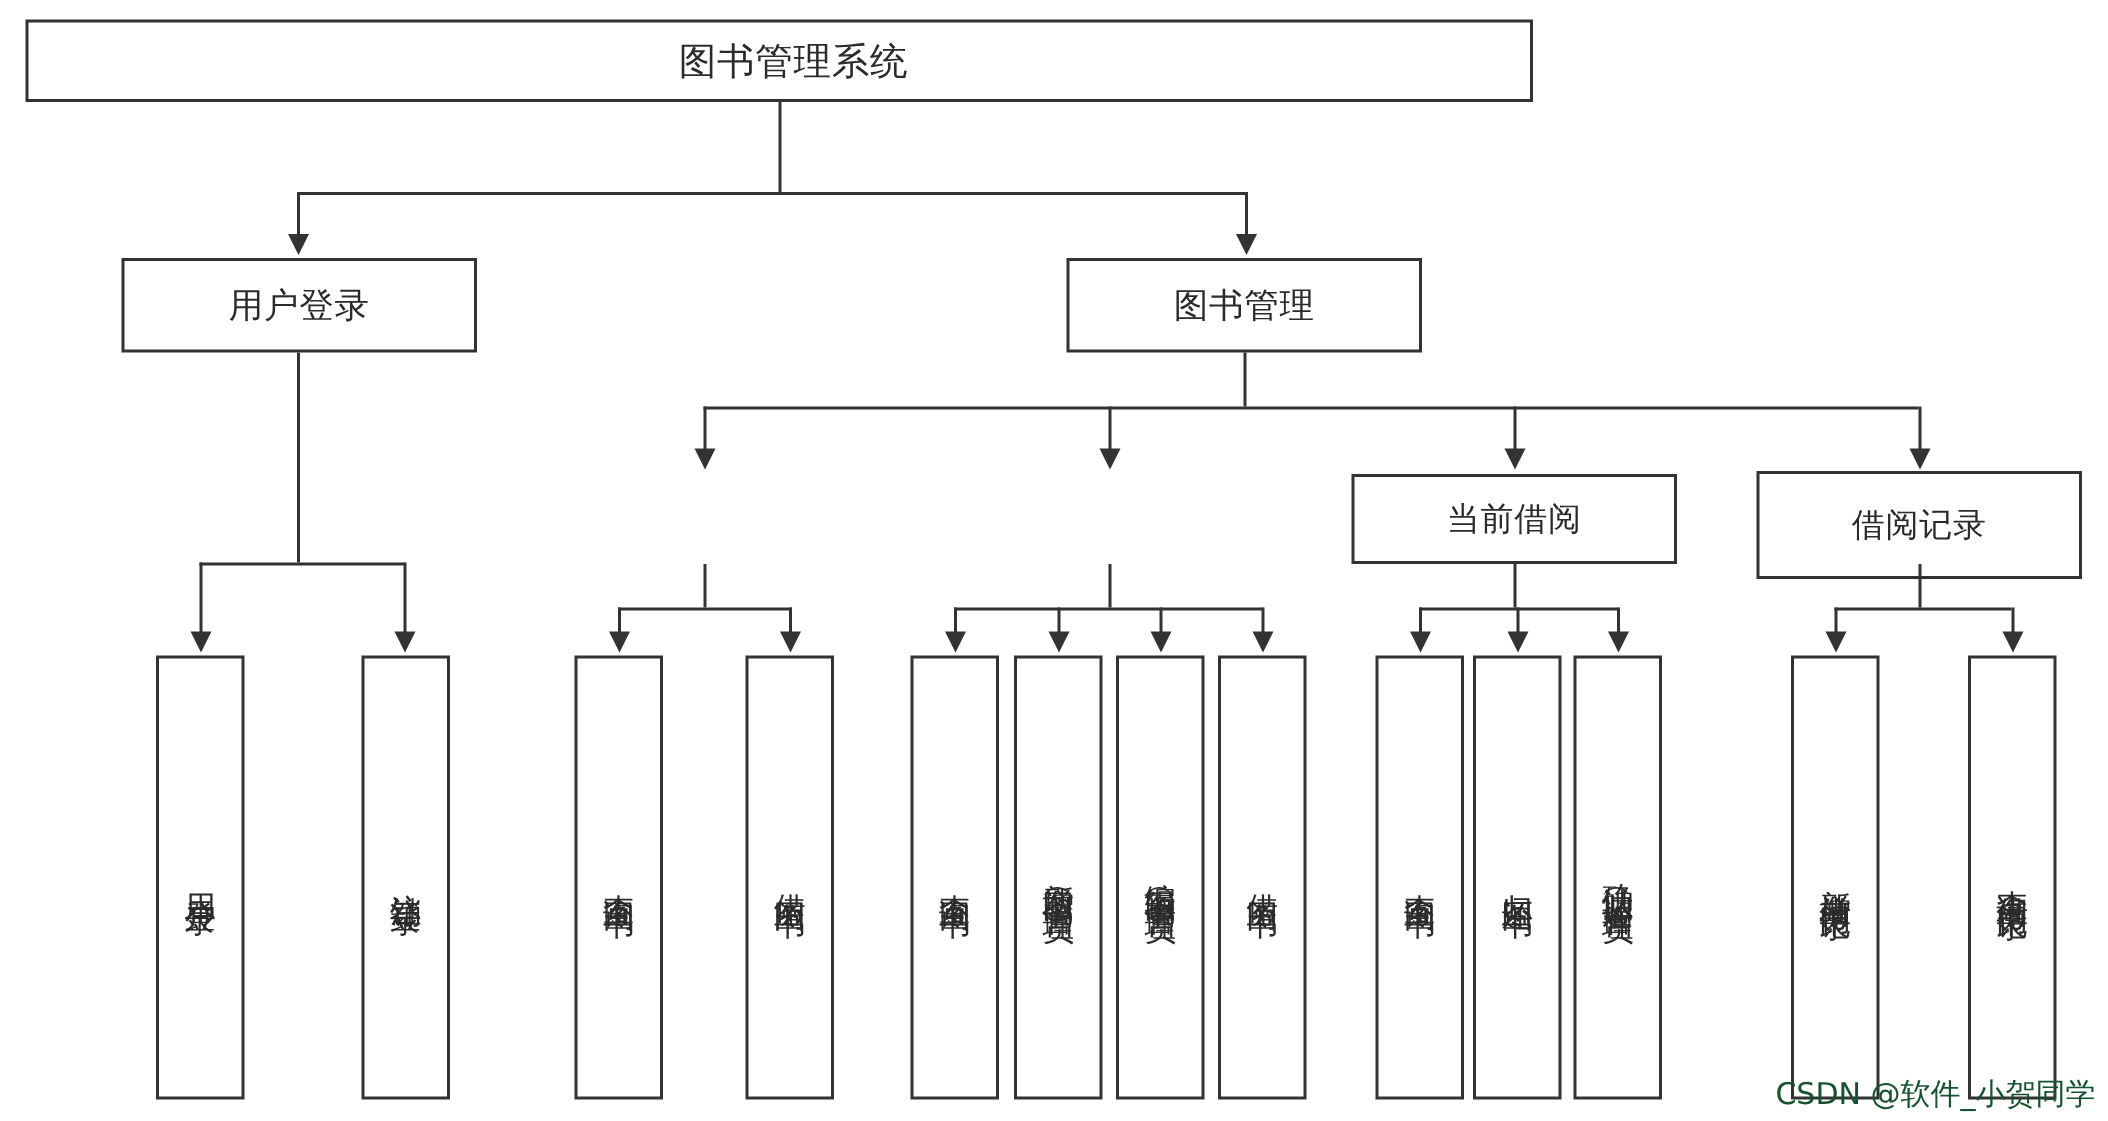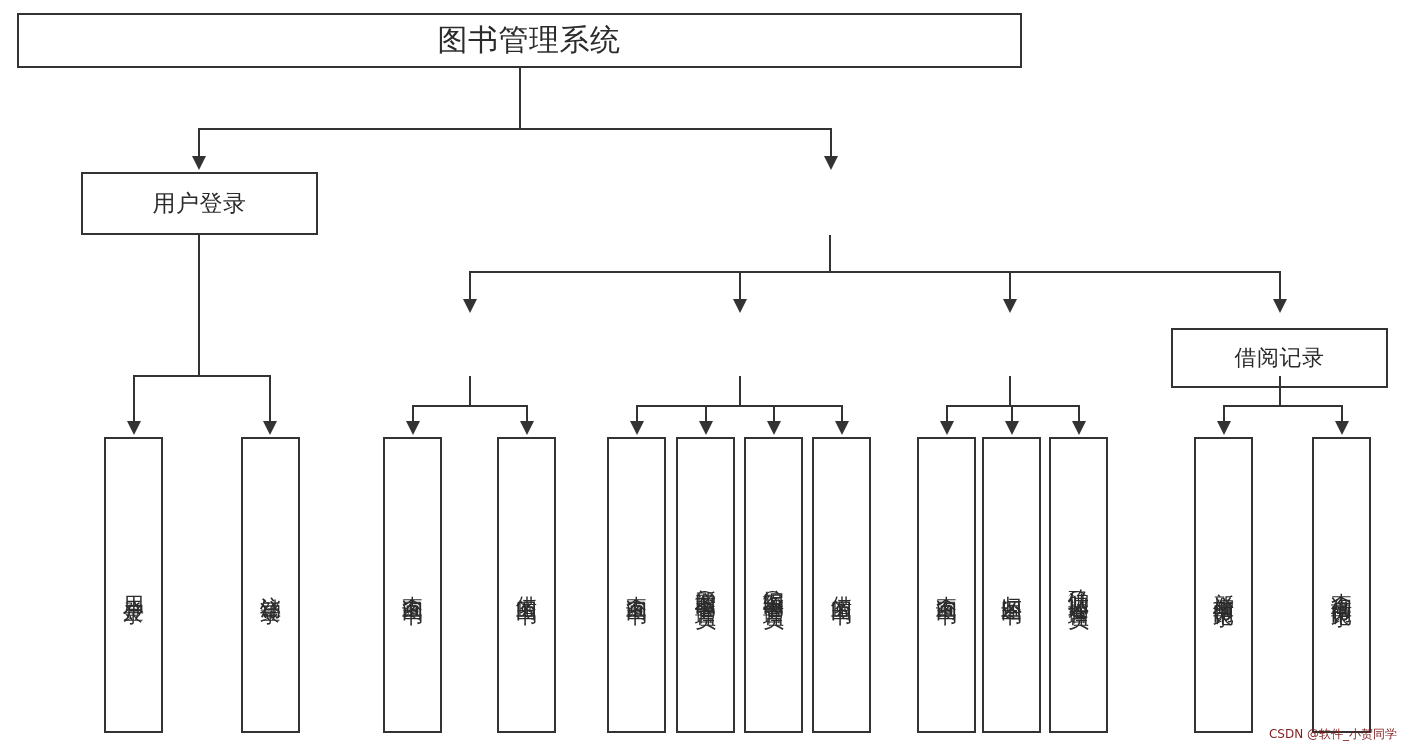--- a/index.html
+++ b/index.html
@@ -24,21 +24,21 @@
     box-sizing: border-box;
     border: 2px solid #333333;
     background: #ffffff;
     display: flex;
     align-items: center;
     justify-content: center;
     color: #2b2b2b;
     letter-spacing: 0.5px;
   }
   .node.root {
-    font-size: 30px;
+    font-size: 25px;
     padding-left: 19px;
   }
   .node.level1 {
     font-size: 23px;
   }
   .node.level2 {
     font-size: 22px;
   }
   
   .node.leaf {
@@ -69,22 +69,22 @@
     height: 0;
     border-left: 7px solid transparent;
     border-right: 7px solid transparent;
     border-top: 14px solid #333333;
   }
   
   #watermark {
     position: absolute;
     right: 8px;
     bottom: 4px;
-    font-size: 12px;
-    color: #7f1d1d;
+    font-size: 20px;
+    color: #14532d;
     white-space: nowrap;
     pointer-events: none;
   }
 </style>
 </head>
 <body>
 
 <div id="canvas">
 
   <div class="node root" style="left:17px; top:13px; width:1005px; height:55px;">
@@ -97,40 +97,46 @@
 
   <div class="vline" style="left:198px; top:128px; height:30px;"></div>
   <div class="arrow" style="left:192px; top:156px;"></div>
   <div class="vline" style="left:830px; top:128px; height:30px;"></div>
   <div class="arrow" style="left:824px; top:156px;"></div>
 
   <div class="node level1" style="left:81px; top:172px; width:237px; height:63px;">
     <span>用户登录</span>
   </div>
 
+  <div class="node level1" style="left:711px; top:172px; width:237px; height:63px;">
+    <span>图书管理</span>
+  </div>
 
   <div class="vline" style="left:198px; top:235px; height:140px;"></div>
   <div class="hline" style="left:133px; top:375px; width:137px;"></div>
   <div class="vline" style="left:133px; top:375px; height:48px;"></div>
   <div class="arrow" style="left:127px; top:421px;"></div>
   <div class="vline" style="left:269px; top:375px; height:48px;"></div>
   <div class="arrow" style="left:263px; top:421px;"></div>
 
   <div class="vline" style="left:829px; top:235px; height:36px;"></div>
   <div class="hline" style="left:469px; top:271px; width:810px;"></div>
   <div class="vline" style="left:469px; top:271px; height:30px;"></div>
   <div class="arrow" style="left:463px; top:299px;"></div>
   <div class="vline" style="left:739px; top:271px; height:30px;"></div>
   <div class="arrow" style="left:733px; top:299px;"></div>
   <div class="vline" style="left:1009px; top:271px; height:30px;"></div>
   <div class="arrow" style="left:1003px; top:299px;"></div>
   <div class="vline" style="left:1279px; top:271px; height:30px;"></div>
   <div class="arrow" style="left:1273px; top:299px;"></div>
 
-  <div class="node level2" style="left:1171px; top:328px; width:217px; height:60px;">
+  <div class="node level2" style="left:901px; top:316px; width:217px; height:60px;">
+    <span>当前借阅</span>
+  </div>
+  <div class="node level2" style="left:1171px; top:314px; width:217px; height:72px;">
     <span>借阅记录</span>
   </div>
 
   <div class="vline" style="left:469px; top:376px; height:29px;"></div>
   <div class="hline" style="left:412px; top:405px; width:116px;"></div>
   <div class="vline" style="left:412px; top:405px; height:18px;"></div>
   <div class="arrow" style="left:406px; top:421px;"></div>
   <div class="vline" style="left:526px; top:405px; height:18px;"></div>
   <div class="arrow" style="left:520px; top:421px;"></div>
 

